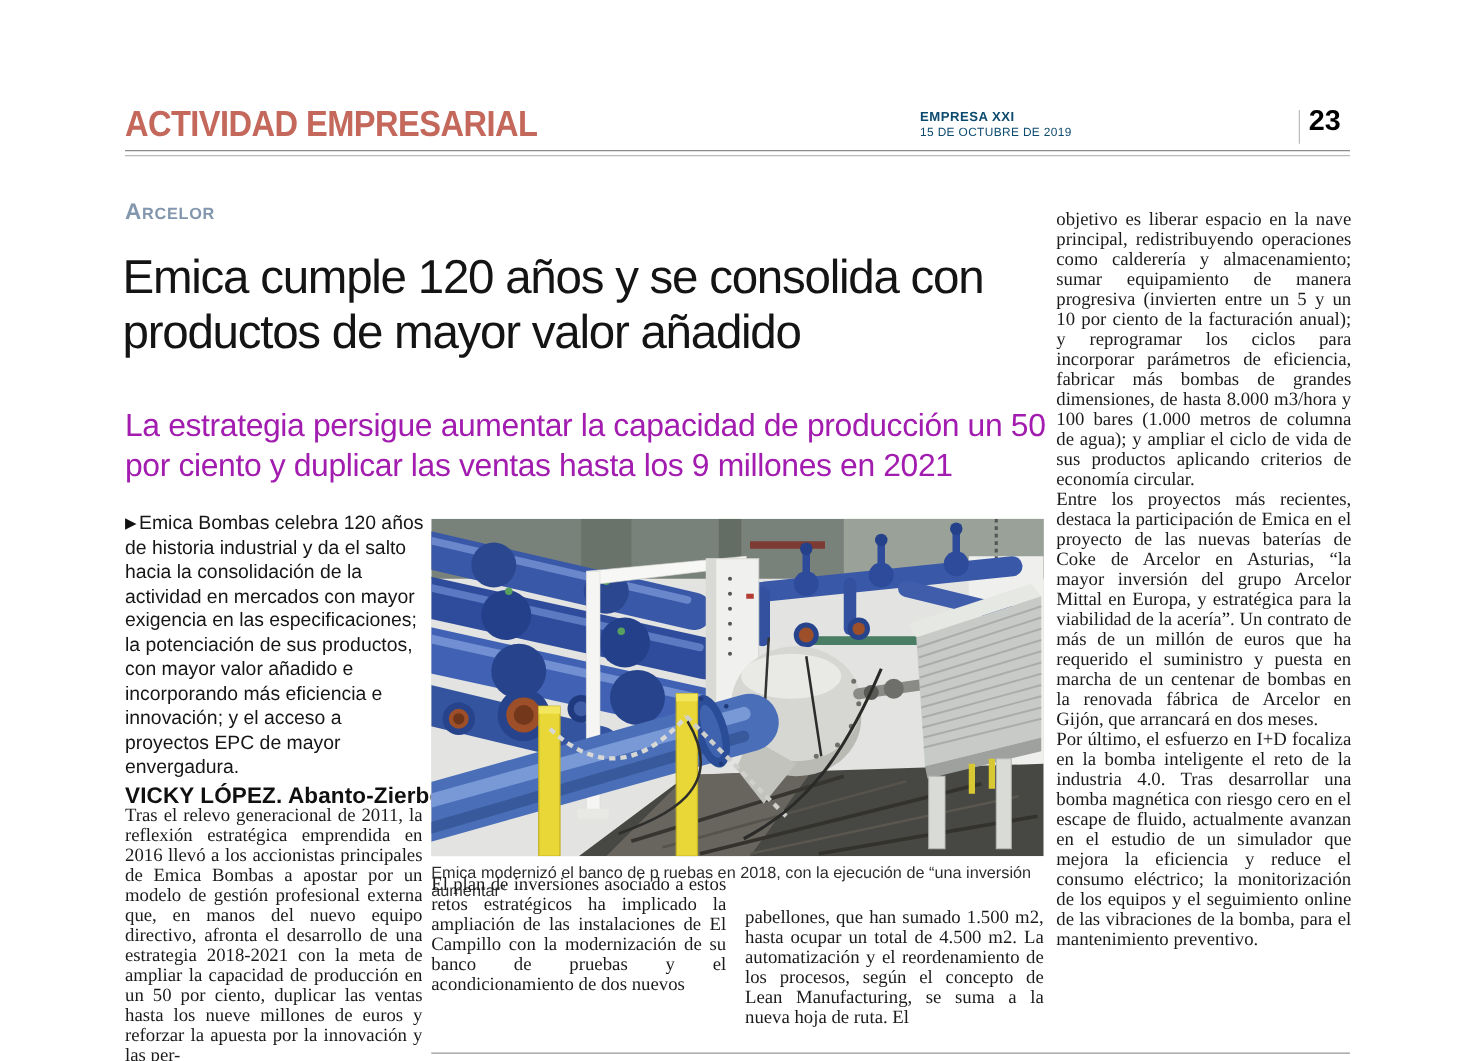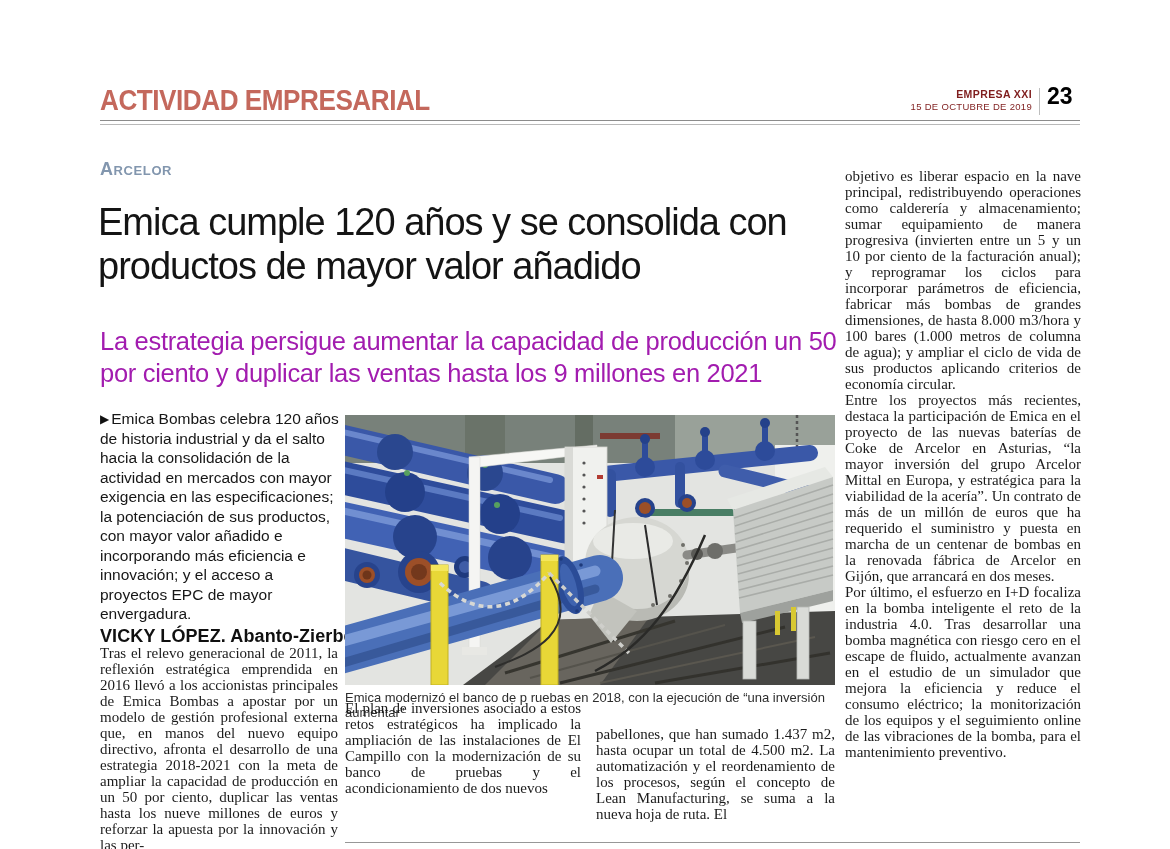--- a/index.html
+++ b/index.html
@@ -4,21 +4,21 @@
 <style>
   html,body{margin:0;padding:0;background:#fff;}
   .page{position:relative;width:1170px;height:849px;background:#ffffff;overflow:hidden;
         font-family:"Liberation Sans",sans-serif;color:#1c1c1c;}
   .abs{position:absolute;}
 
   .section-header{left:100px;top:84px;font-size:29px;font-weight:bold;color:#c4685c;
     letter-spacing:-0.5px;transform:scaleX(0.9);transform-origin:left top;white-space:nowrap;}
   .header-rule{left:100px;top:120px;width:980px;height:3px;
     border-top:1px solid #8c8c8c;border-bottom:1px solid #b9b9b9;}
-  .pubinfo{left:780px;top:88px;width:252px;text-align:right;color:#7f1d1d;line-height:1.2;}
+  .pubinfo{left:736px;top:88px;width:252px;color:#0c4a6e;line-height:1.2;}
   .pubinfo .pub-name{font-size:10.5px;font-weight:bold;letter-spacing:0.4px;}
   .pubinfo .pub-date{font-size:9.5px;letter-spacing:0.3px;}
   .pub-divider{left:1039px;top:88px;width:1px;height:27px;background:#bdbdbd;}
   .page-number{left:1047px;top:83px;font-size:23px;font-weight:bold;color:#000000;}
 
   .kicker{left:100px;top:159px;font-size:18px;font-weight:bold;color:#8296ae;
     font-variant:small-caps;letter-spacing:0.6px;}
   .headline{left:98px;top:200px;width:748px;font-size:38px;font-weight:normal;color:#141414;
     line-height:1.17;letter-spacing:-1px;}
   .subhead{left:100px;top:325px;width:742px;font-size:25.5px;color:#a21caf;
@@ -227,21 +227,21 @@
         <path d="M 95 168 Q 150 220 204 158" stroke="#d8d8d4" stroke-width="3.5" stroke-dasharray="5 4"></path>
         <path d="M 204 158 Q 252 206 284 238" stroke="#cfcfcb" stroke-width="3.5" stroke-dasharray="5 4"></path>
         <path d="M 360 120 C 330 190 300 230 250 256" stroke="#2a2a28" stroke-width="2.5"></path>
         <path d="M 205 162 C 240 220 180 240 150 252" stroke="#2e2e2c" stroke-width="2"></path>
       </g>
     </svg>
   </div>
   <div class="abs caption">Emica modernizó el banco de p ruebas en 2018, con la ejecución de “una inversión aumentar”</div>
 
   <div class="abs serif col2">El plan de inversiones asociado a estos retos estratégicos ha implicado la ampliación de las instalaciones de El Campillo con la modernización de su banco de pruebas y el acondicionamiento de dos nuevos</div>
-  <div class="abs serif col3">pabellones, que han sumado 1.437 m2, hasta ocupar un total de 4.500 m2. La automatización y el reordenamiento de los procesos, según el concepto de Lean Manufacturing, se suma a la nueva hoja de ruta. El</div>
+  <div class="abs serif col3">pabellones, que han sumado 1.500 m2, hasta ocupar un total de 4.500 m2. La automatización y el reordenamiento de los procesos, según el concepto de Lean Manufacturing, se suma a la nueva hoja de ruta. El</div>
 
   <div class="abs serif col4">
     <p>objetivo es liberar espacio en la nave principal, redistribuyendo operaciones como calderería y almacenamiento; sumar equipamiento de manera progresiva (invierten entre un 5 y un 10 por ciento de la facturación anual); y reprogramar los ciclos para incorporar parámetros de eficiencia, fabricar más bombas de grandes dimensiones, de hasta 8.000 m3/hora y 100 bares (1.000 metros de columna de agua); y ampliar el ciclo de vida de sus productos aplicando criterios de economía circular.</p>
     <p>Entre los proyectos más recientes, destaca la participación de Emica en el proyecto de las nuevas baterías de Coke de Arcelor en Asturias, “la mayor inversión del grupo Arcelor Mittal en Europa, y estratégica para la viabilidad de la acería”. Un contrato de más de un millón de euros que ha requerido el suministro y puesta en marcha de un centenar de bombas en la renovada fábrica de Arcelor en Gijón, que arrancará en dos meses.</p>
     <p>Por último, el esfuerzo en I+D focaliza en la bomba inteligente el reto de la industria 4.0. Tras desarrollar una bomba magnética con riesgo cero en el escape de fluido, actualmente avanzan en el estudio de un simulador que mejora la eficiencia y reduce el consumo eléctrico; la monitorización de los equipos y el seguimiento online de las vibraciones de la bomba, para el mantenimiento preventivo.</p>
   </div>
 
   <div class="abs bottom-rule"></div>
 </div>
 

